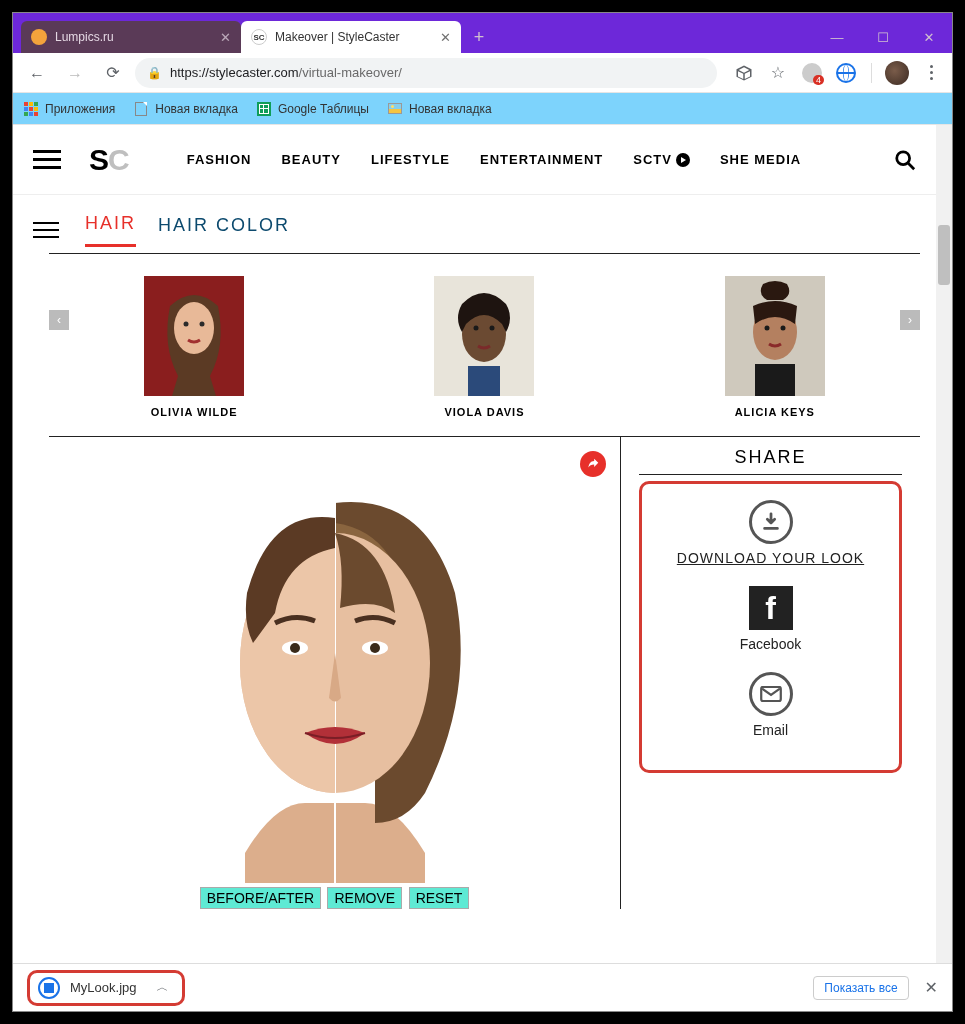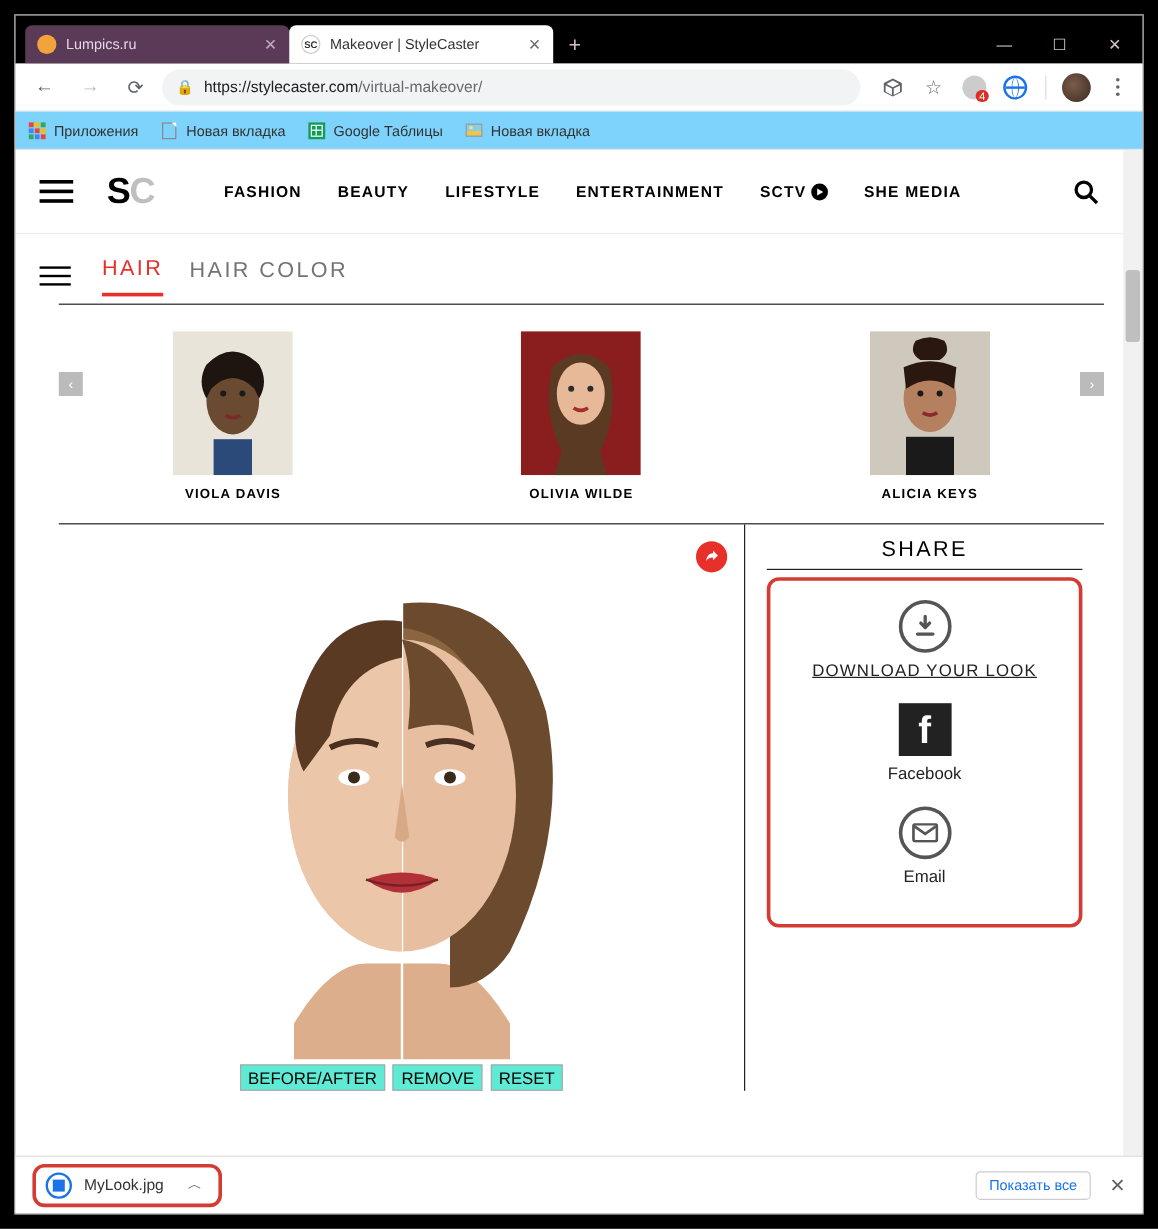--- a/index.html
+++ b/index.html
@@ -1,20 +1,20 @@
 <!DOCTYPE html>
 <html><head>
 <meta charset="utf-8">
 <style>
   * { box-sizing: border-box; margin: 0; padding: 0; }
   body { font-family: Arial, Helvetica, sans-serif; background: #000; width: 965px; height: 1024px; overflow: hidden; position: relative; }
 
   
   .window { position: absolute; inset: 12px; background: #fff; border: 1px solid #888; box-shadow: 0 0 3px rgba(0,0,0,.5); display: flex; flex-direction: column; }
-  .titlebar { height: 40px; background: #000000; display: flex; align-items: flex-end; }
+  .titlebar { height: 40px; background: #6d28d9; display: flex; align-items: flex-end; }
   .tabs { display: flex; align-items: flex-end; height: 100%; padding-left: 8px; gap: 0; }
   .tab { height: 32px; display: flex; align-items: center; padding: 0 10px; gap: 8px; font-size: 12px; border-top-left-radius: 6px; border-top-right-radius: 6px; min-width: 220px; max-width: 230px; }
   .tab.inactive { background: #5a3a57; color: #e4d7e3; }
   .tab.active { background: #fff; color: #333; }
   .tab .favicon { width: 16px; height: 16px; border-radius: 50%; flex-shrink: 0; }
   .tab .tab-title { flex: 1; white-space: nowrap; overflow: hidden; text-overflow: ellipsis; }
   .tab .tab-close { font-size: 13px; color: inherit; opacity: .7; cursor: pointer; }
   .newtab-btn { width: 28px; height: 28px; color: #d0c0cf; font-size: 18px; display: flex; align-items: center; justify-content: center; cursor: pointer; margin-left: 4px; margin-bottom: 2px; }
   .win-controls { margin-left: auto; display: flex; }
   .win-btn { width: 46px; height: 32px; color: #d0c0cf; display: flex; align-items: center; justify-content: center; cursor: pointer; font-size: 13px; }
@@ -68,21 +68,21 @@
   .play-dot { width: 14px; height: 14px; background: #000; border-radius: 50%; display: inline-flex; align-items: center; justify-content: center; }
   .play-dot::before { content: ""; border-left: 5px solid #fff; border-top: 3px solid transparent; border-bottom: 3px solid transparent; margin-left: 1px; }
   .search-btn { margin-left: auto; width: 22px; height: 22px; cursor: pointer; }
   .search-btn svg { stroke: #000; stroke-width: 3; fill: none; }
 
   .app-tabs { display: flex; align-items: center; padding: 18px 17px 0 20px; gap: 22px; }
   .app-hamburger { width: 26px; cursor: pointer; margin-right: 4px; }
   .app-hamburger div { height: 2px; background: #000; margin: 5px 0; }
   .app-tab { font-size: 18px; letter-spacing: 2px; padding-bottom: 10px; cursor: pointer; }
   .app-tab.active { color: #e7302a; border-bottom: 3px solid #e7302a; }
-  .app-tab.inactive { color: #737373; }
+  .app-tab.inactive { color: #0c4a6e; }
 
   .style-area { margin: 6px 16px 0 36px; border-top: 1px solid #222; padding: 22px 0 18px 0; position: relative; display: flex; align-items: flex-start; justify-content: space-around; }
   .carousel-btn { position: absolute; top: 56px; width: 20px; height: 20px; background: #bbb; color: #fff; display: flex; align-items: center; justify-content: center; font-size: 12px; cursor: pointer; }
   .carousel-btn.left { left: 0; }
   .carousel-btn.right { right: 0; }
   .celeb { text-align: center; width: 200px; cursor: pointer; }
   .celeb .thumb { width: 100px; height: 120px; margin: 0 auto 10px auto; border-radius: 2px; }
   .celeb-name { font-size: 11px; font-weight: bold; letter-spacing: 1px; }
 
   .lower { display: flex; margin: 0 16px 0 36px; border-top: 1px solid #222; }
@@ -261,45 +261,45 @@
         <div class="app-tab inactive">HAIR COLOR</div>
       </div>
 
       <div class="style-area">
         <div class="carousel-btn left">‹</div>
         <div class="carousel-btn right">›</div>
 
         <div class="celeb">
           <div class="thumb">
             <svg viewBox="0 0 100 120">
+                <rect width="100" height="120" fill="#8a1e1e"></rect>
+                <ellipse cx="50" cy="55" rx="24" ry="30" fill="#e8b998"></ellipse>
+                <path d="M26 30 Q50 8 74 30 Q82 70 66 100 L72 120 L28 120 L34 100 Q18 70 26 30" fill="#5b3a24"></path>
+                <ellipse cx="50" cy="52" rx="20" ry="26" fill="#e8b998"></ellipse>
+                <circle cx="42" cy="48" r="2.5" fill="#2b2b2b"></circle>
+                <circle cx="58" cy="48" r="2.5" fill="#2b2b2b"></circle>
+                <path d="M44 64 Q50 68 56 64" stroke="#a13030" stroke-width="3" fill="none"></path>
+              </svg>
+          </div>
+          <div class="celeb-name">OLIVIA WILDE</div>
+        </div>
+
+        <div class="celeb">
+          <div class="thumb">
+            <svg viewBox="0 0 100 120">
                 <rect width="100" height="120" fill="#e8e4da"></rect>
                 <ellipse cx="50" cy="58" rx="22" ry="28" fill="#6b4a32"></ellipse>
                 <path d="M28 28 Q50 6 72 28 Q80 42 72 56 L68 48 Q50 30 32 48 L28 56 Q20 42 28 28" fill="#1e1410"></path>
                 <circle cx="42" cy="52" r="2.5" fill="#1a1a1a"></circle>
                 <circle cx="58" cy="52" r="2.5" fill="#1a1a1a"></circle>
                 <path d="M44 70 Q50 74 56 70" stroke="#7a2a2a" stroke-width="3" fill="none"></path>
                 <rect x="34" y="90" width="32" height="30" fill="#2b4a7a"></rect>
               </svg>
           </div>
           <div class="celeb-name">VIOLA DAVIS</div>
-        </div>
-
-        <div class="celeb">
-          <div class="thumb">
-            <svg viewBox="0 0 100 120">
-                <rect width="100" height="120" fill="#8a1e1e"></rect>
-                <ellipse cx="50" cy="55" rx="24" ry="30" fill="#e8b998"></ellipse>
-                <path d="M26 30 Q50 8 74 30 Q82 70 66 100 L72 120 L28 120 L34 100 Q18 70 26 30" fill="#5b3a24"></path>
-                <ellipse cx="50" cy="52" rx="20" ry="26" fill="#e8b998"></ellipse>
-                <circle cx="42" cy="48" r="2.5" fill="#2b2b2b"></circle>
-                <circle cx="58" cy="48" r="2.5" fill="#2b2b2b"></circle>
-                <path d="M44 64 Q50 68 56 64" stroke="#a13030" stroke-width="3" fill="none"></path>
-              </svg>
-          </div>
-          <div class="celeb-name">OLIVIA WILDE</div>
         </div>
 
         <div class="celeb">
           <div class="thumb">
             <svg viewBox="0 0 100 120">
                 <rect width="100" height="120" fill="#cfc9bd"></rect>
                 <path d="M38 8 Q50 2 62 8 Q68 18 58 24 L42 24 Q32 18 38 8" fill="#2a1810"></path>
                 <ellipse cx="50" cy="56" rx="22" ry="28" fill="#b48060"></ellipse>
                 <path d="M28 30 Q50 20 72 30 L70 48 Q50 34 30 48 Z" fill="#2a1810"></path>
                 <circle cx="42" cy="52" r="2.5" fill="#1a1a1a"></circle>

